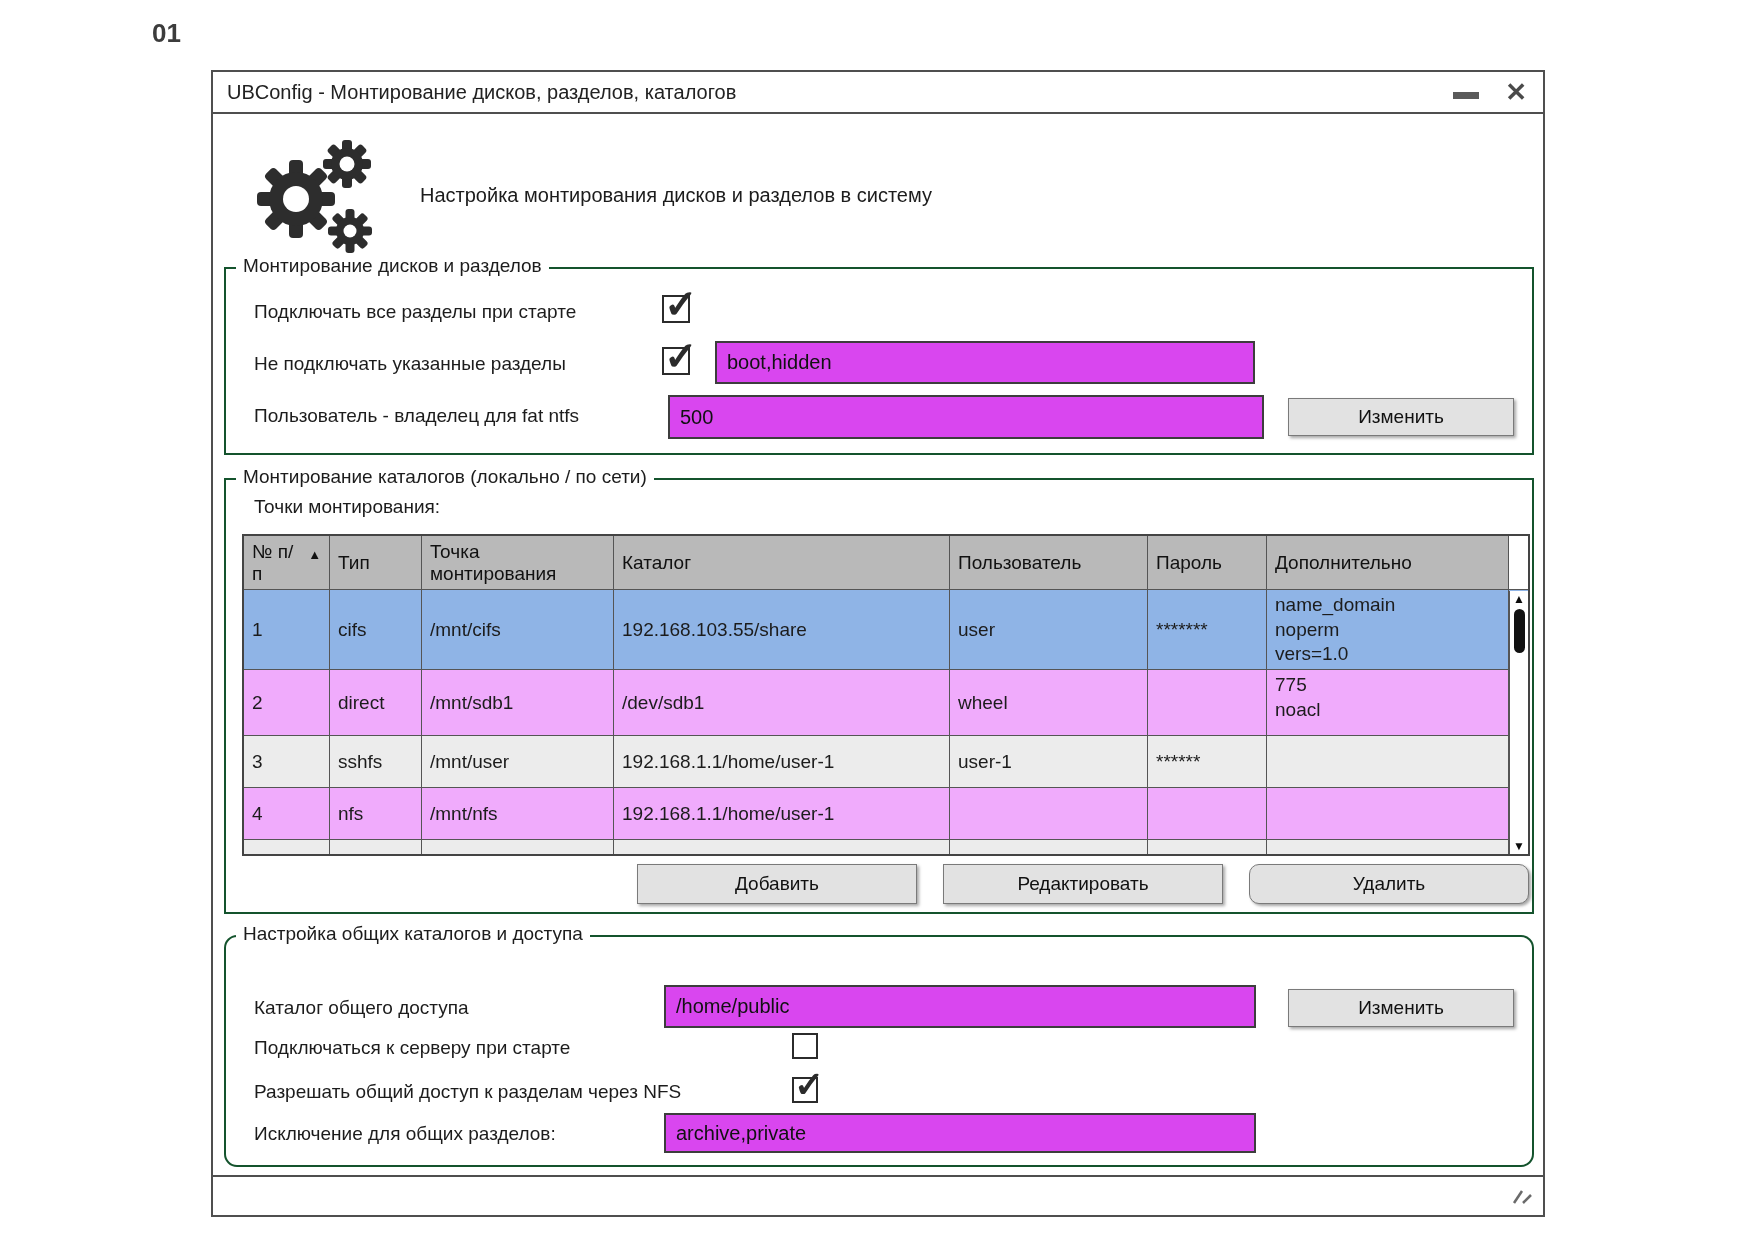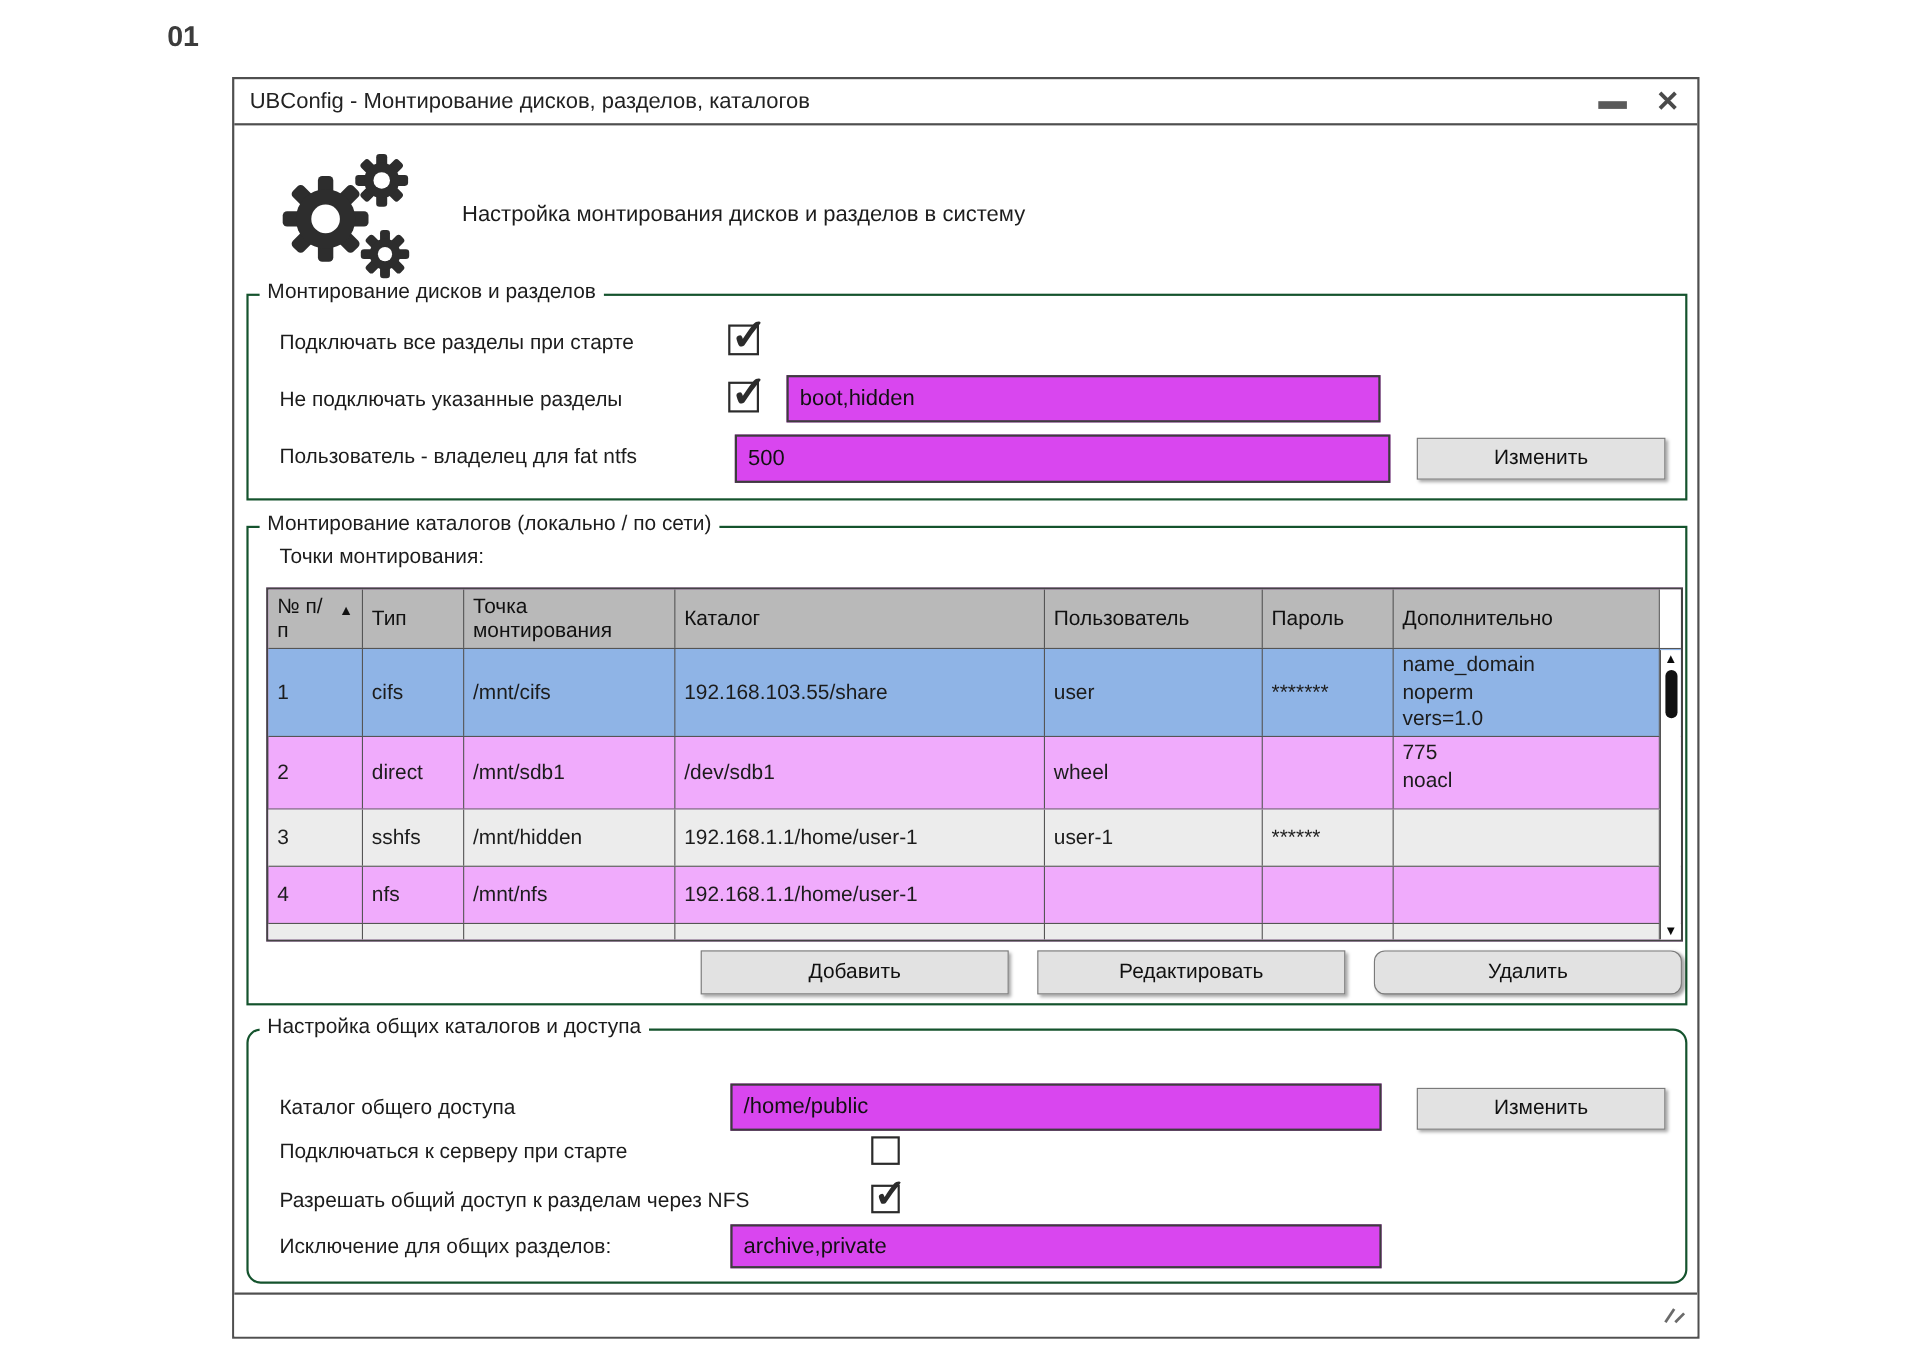--- a/index.html
+++ b/index.html
@@ -191,21 +191,21 @@
         <div class="tc c5"></div>
         <div class="tc c6 extra-cell">
           <div>775</div>
           <div>noacl</div>
         </div>
       </div>
 
       <div class="trow r3 row-alt">
         <div class="tc c0">3</div>
         <div class="tc c1">sshfs</div>
-        <div class="tc c2">/mnt/hidden</div>
+        <div class="tc c2">/mnt/user</div>
         <div class="tc c3">192.168.1.1/home/user-1</div>
         <div class="tc c4">user-1</div>
         <div class="tc c5">******</div>
         <div class="tc c6 extra-cell"></div>
       </div>
 
       <div class="trow r4">
         <div class="tc c0">4</div>
         <div class="tc c1">nfs</div>
         <div class="tc c2">/mnt/nfs</div>

